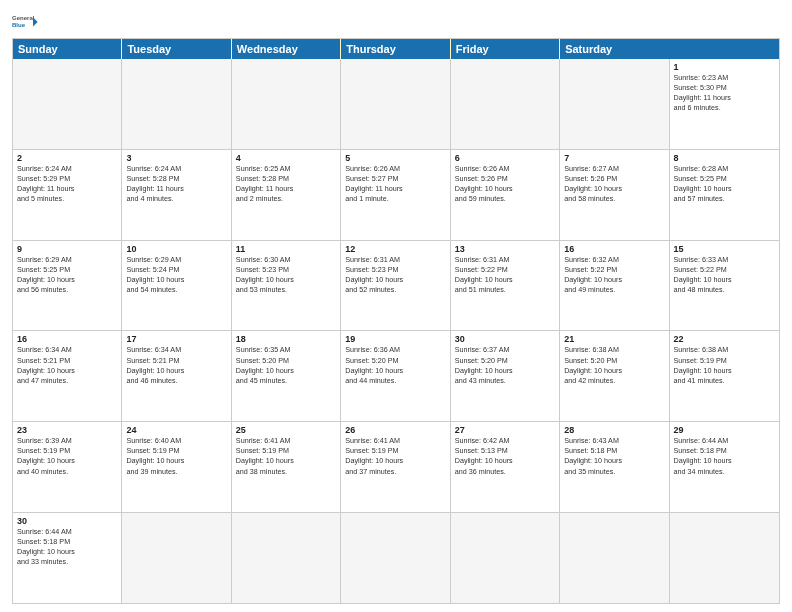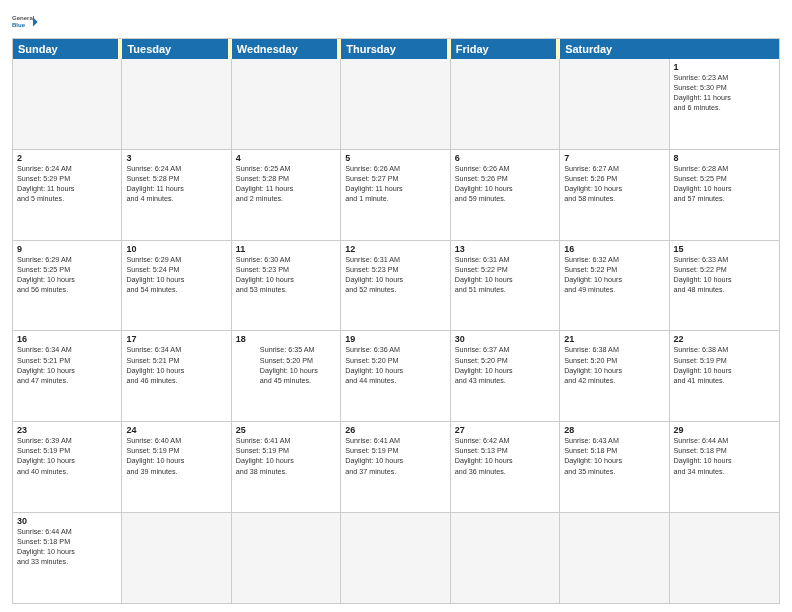--- a/index.html
+++ b/index.html
@@ -54,21 +54,21 @@
       display: grid;
       grid-template-columns: repeat(7, 1fr);
       background: #1a6faf;
     }
     .cal-header-cell {
       color: #fff;
       font-size: 11px;
       font-weight: bold;
       padding: 4px 5px;
       text-align: left;
-      border-right: 4px solid #fef9c3;
+      border-right: 1px solid #fef9c3;
     }
     .cal-header-cell:last-child { border-right: none; }
     .cal-body {
       flex: 1;
       display: flex;
       flex-direction: column;
     }
     .cal-row {
       display: grid;
       grid-template-columns: repeat(7, 1fr);
@@ -256,21 +256,21 @@
           </div>
           <div class="cal-cell">
             <span class="day-num">17</span>
             <div class="cell-text" style="white-space: pre-line;">Sunrise: 6:34 AM
 Sunset: 5:21 PM
 Daylight: 10 hours
 and 46 minutes.</div>
           </div>
           <div class="cal-cell">
             <span class="day-num">18</span>
-            <div class="cell-text" style="white-space: pre-line; margin-left: 24px;">Sunrise: 6:35 AM
+            <div class="cell-text" style="white-space: pre-line;">Sunrise: 6:35 AM
 Sunset: 5:20 PM
 Daylight: 10 hours
 and 45 minutes.</div>
           </div>
           <div class="cal-cell">
             <span class="day-num">19</span>
             <div class="cell-text" style="white-space: pre-line;">Sunrise: 6:36 AM
 Sunset: 5:20 PM
 Daylight: 10 hours
 and 44 minutes.</div>

